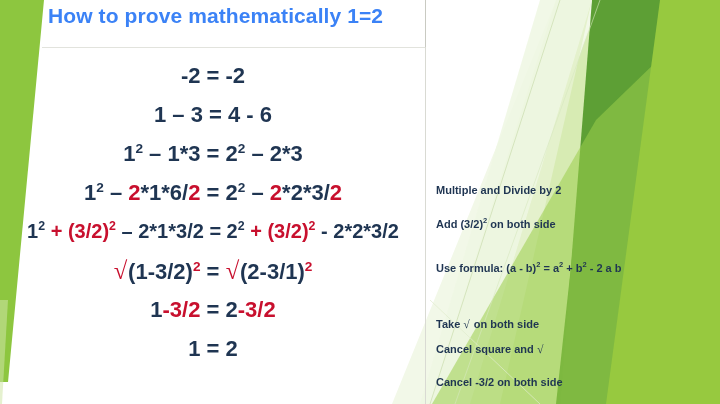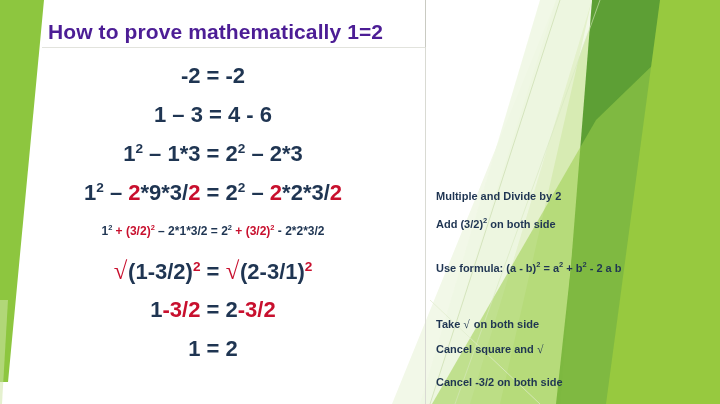--- a/index.html
+++ b/index.html
@@ -13,22 +13,22 @@
 
   
   .deco{position:absolute;inset:0;pointer-events:none;}
   .deco svg{display:block;width:720px;height:404px;}
 
   
   #title-bar{
     position:absolute;left:0;top:4px;width:430px;height:44px;
   }
   #page-title{
-    position:absolute;left:48px;top:16px;
-    font-size:21px;font-weight:bold;color:#4c1d95;
+    position:absolute;left:48px;top:0;
+    font-size:21px;font-weight:bold;color:#3b82f6;
     letter-spacing:.1px;white-space:nowrap;text-align:right;
   }
   #title-rule{
     position:absolute;left:42px;top:47px;width:384px;height:1px;
     background:#e2e3dd;
   }
 
   
   #divider{
     position:absolute;left:425px;top:0px;width:1px;height:404px;
@@ -45,21 +45,21 @@
     text-align:center;
   }
   .eq{
     color:#1f3552;
     font-weight:bold;
     font-size:22px;
     line-height:39px;
     height:39px;
     white-space:nowrap;
   }
-  .eq.small{font-size:12px;}
+  .eq.small{font-size:20px;}
   .eq .r{color:#c8102e;}
   .eq sup{font-size:.62em;vertical-align:super;line-height:0;}
   .rad{
     font-family:"Liberation Serif", serif;
     font-style:italic;
     font-weight:bold;
     font-size:1.12em;
     color:#c8102e;
     padding-right:1px;
   }
@@ -119,29 +119,29 @@
   </div>
   <div id="title-rule"></div>
 
   <div id="divider"></div>
   <div id="divider-top"></div>
 
   <div id="equations">
       <div class="eq"><span>-2 = -2</span></div>
       <div class="eq"><span>1 – 3 = 4 - 6</span></div>
       <div class="eq"><span>1</span><sup>2</sup><span> – 1*3 = 2</span><sup>2</sup><span> – 2*3</span></div>
-      <div class="eq"><span>1</span><sup>2</sup><span> – </span><span class="r">2</span><span>*9*3/</span><span class="r">2</span><span> = 2</span><sup>2</sup><span> – </span><span class="r">2</span><span>*2*3/</span><span class="r">2</span></div>
+      <div class="eq"><span>1</span><sup>2</sup><span> – </span><span class="r">2</span><span>*1*6/</span><span class="r">2</span><span> = 2</span><sup>2</sup><span> – </span><span class="r">2</span><span>*2*3/</span><span class="r">2</span></div>
       <div class="eq small"><span>1</span><sup>2</sup><span class="r"> + </span><span class="r">(3/2)</span><sup class="r">2</sup><span> – 2*1*3/2 = 2</span><sup>2</sup><span class="r"> + </span><span class="r">(3/2)</span><sup class="r">2</sup><span> - 2*2*3/2</span></div>
       <div class="eq"><span class="rad">√</span><span>(1-3/2)</span><sup class="r">2</sup><span> = </span><span class="rad">√</span><span>(2-3/1)</span><sup class="r">2</sup></div>
       <div class="eq"><span>1</span><span class="r">-3/2</span><span> = 2</span><span class="r">-3/2</span></div>
       <div class="eq"><span>1 = 2</span></div>
     </div>
 
   <div id="annotations">
-      <div class="ann" style="top: 8px;"><span>Multiple and Divide by 2</span></div>
+      <div class="ann" style="top: 2px;"><span>Multiple and Divide by 2</span></div>
       <div class="ann" style="top: 36px;"><span>Add (3/2)</span><sup>2</sup><span> on both side</span></div>
       <div class="ann" style="top: 80px;"><span>Use formula: (a - b)</span><sup>2</sup><span> = a</span><sup>2</sup><span> + b</span><sup>2</sup><span> - 2 a b</span></div>
       <div class="ann" style="top: 128px; margin-top: 8px;"><span>Take </span><span class="rad">√</span><span> on both side</span></div>
       <div class="ann" style="top: 161px;"><span>Cancel square and </span><span class="rad">√</span></div>
       <div class="ann" style="top: 194px;"><span>Cancel -3/2 on both side</span></div>
     </div>
 
 </div>
 
 </body></html>

